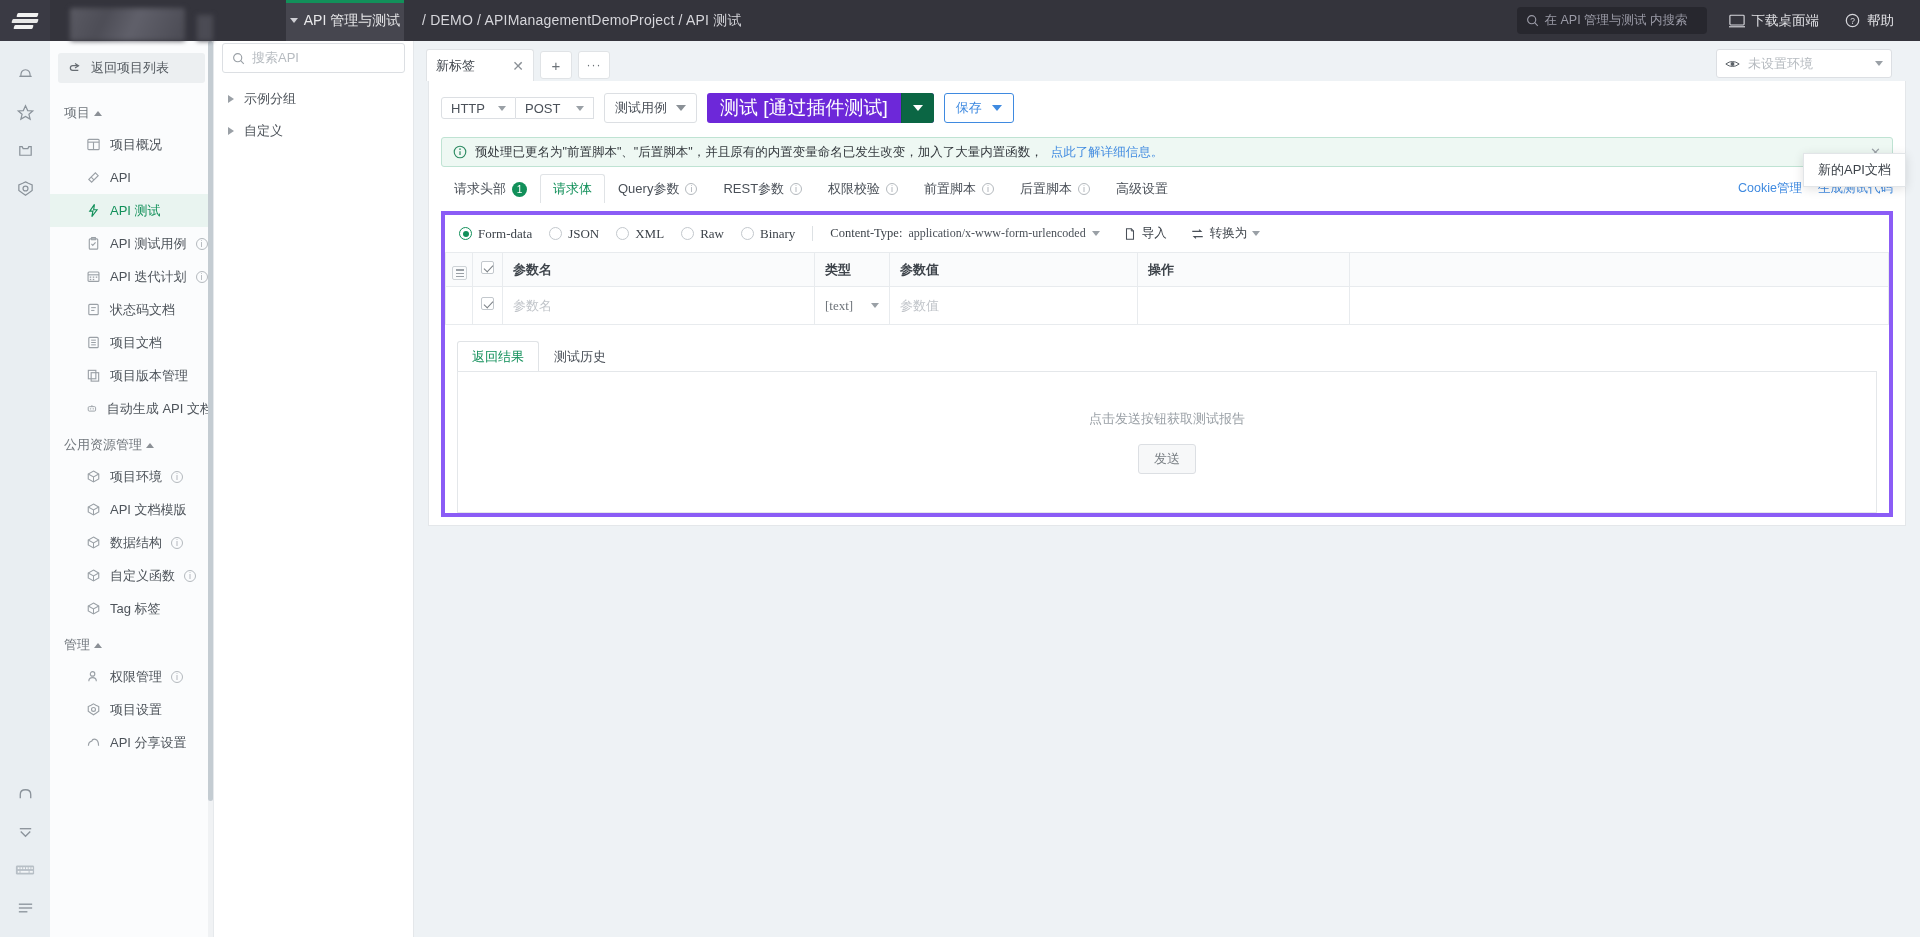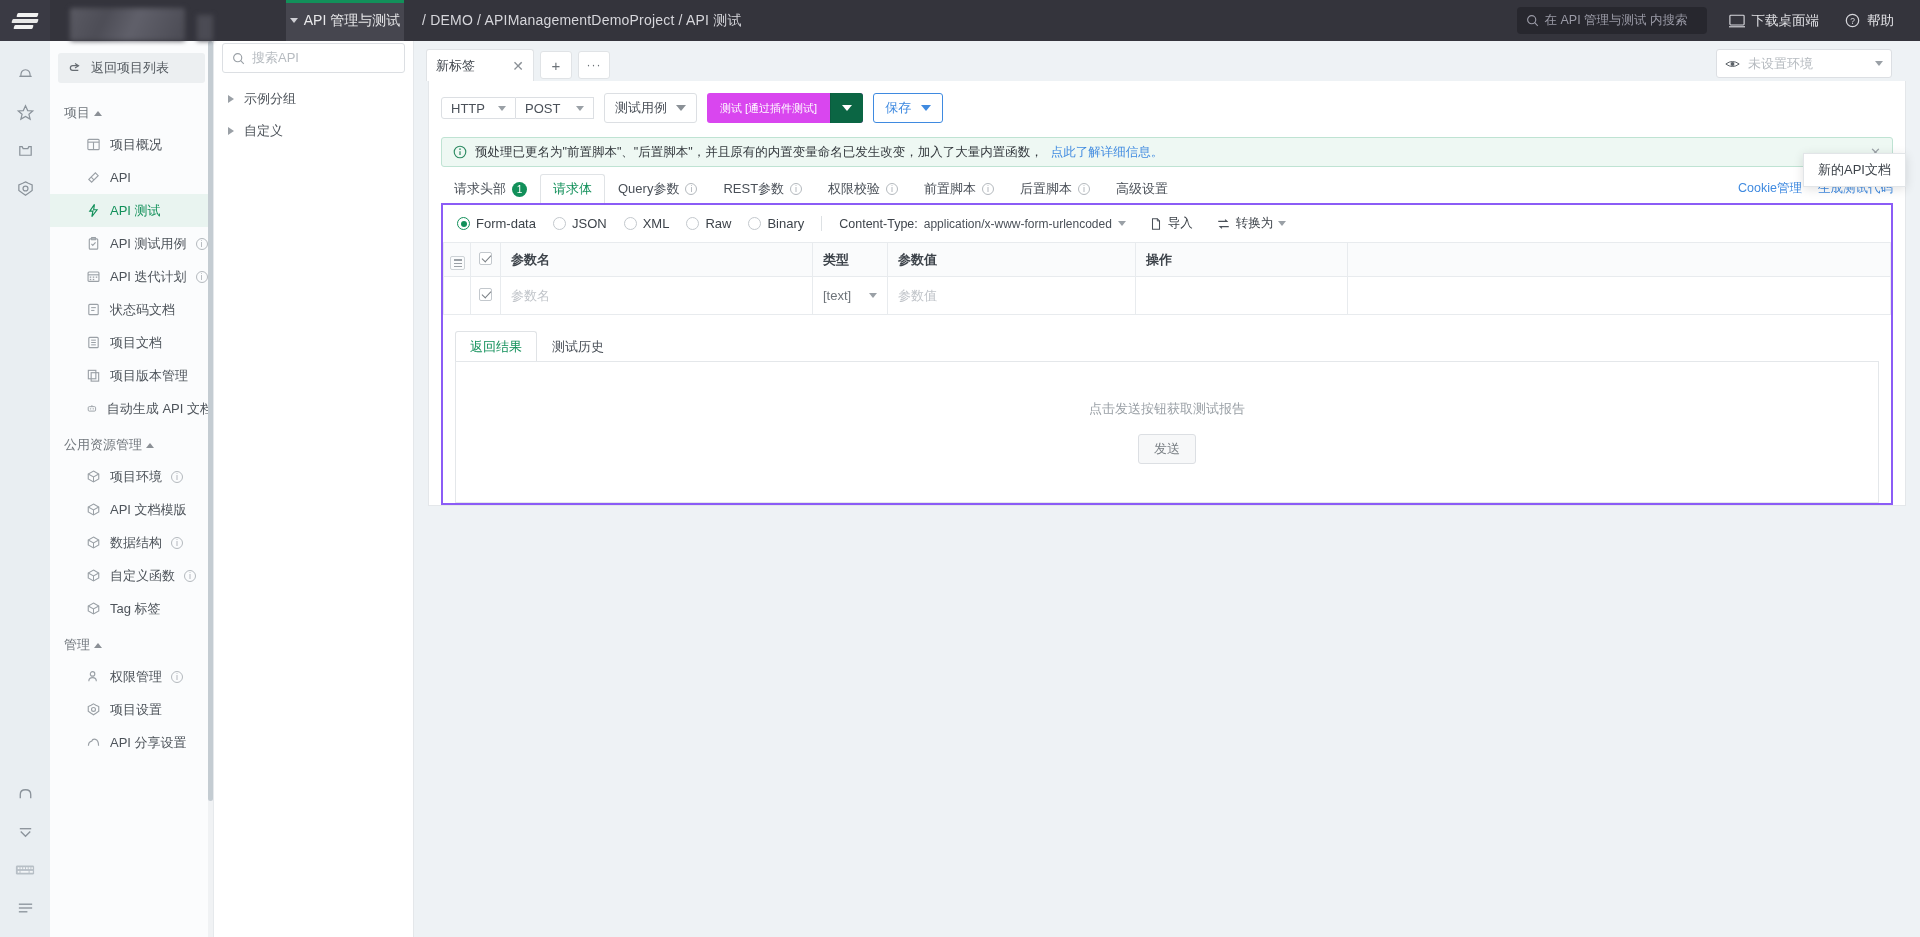--- a/index.html
+++ b/index.html
@@ -136,22 +136,22 @@
   .urlinput {
     flex:1; height:30px; border:1px solid #dcdfe3; border-left:none; border-radius: 0 3px 3px 0;
     display:flex;align-items:center; padding-left:10px; cursor:text;
   }
   .urlinput .ph { color:#b6bbc0; font-size:13px;}
   .btn-case {
     height:30px; margin-left:10px; border:1px solid #dcdfe3; border-radius:3px; background:#fff;
     display:flex;align-items:center;gap:9px; padding:0 10px; font-size:13px;color:#4a5058;cursor:pointer;white-space:nowrap;
   }
   .btn-test {
-    height:30px; margin-left:10px; background:#d946ef; border-radius:3px; display:flex; align-items:stretch;
-    color:#fff; font-size:11px; cursor:pointer; overflow:hidden;
+    height:30px; margin-left:10px; background:#6d28d9; border-radius:3px; display:flex; align-items:stretch;
+    color:#fff; font-size:19px; cursor:pointer; overflow:hidden;
   }
   .btn-test .lbl { display:flex;align-items:center;padding: 0 13px; white-space:nowrap;}
   .btn-test .split { width:33px; background:#0b6644; display:flex;align-items:center;justify-content:center;border-left:1px solid #0a5c3e;}
   .btn-save {
     height:30px; margin-left:10px; background:#fff; border:1px solid #3f8ae0; border-radius:3px;
     display:flex;align-items:center;gap:10px;padding:0 11px; color:#3f8ae0; font-size:13px; cursor:pointer;white-space:nowrap;
   }
   .caret-blue { width:0;height:0;border-left:5px solid transparent;border-right:5px solid transparent;border-top:6px solid #3f8ae0;}
   .caret-wht  { width:0;height:0;border-left:5px solid transparent;border-right:5px solid transparent;border-top:6px solid #fff;}
   .caret-gry  { width:0;height:0;border-left:5px solid transparent;border-right:5px solid transparent;border-top:6px solid #8a9096;}
@@ -174,21 +174,21 @@
     cursor:pointer; border: 1px solid transparent; border-bottom:none; white-space:nowrap;
   }
   .subtab.active { background:#fff; border-color:#e0e3e6; border-radius:3px 3px 0 0; color:#12905a;}
   .badge {
     background:#12905a; color:#fff; border-radius:50%; width:15px;height:15px; font-size:10px;
     display:flex;align-items:center;justify-content:center;
   }
   .subtabs .rightlinks { margin-left:auto; display:flex; gap:16px; padding-bottom:6px;}
   .rightlinks a { color:#3f8ae0; font-size:12.5px; text-decoration:none; cursor:pointer;}
 
-  .bodycard { background:#fff; margin: 0 12px; border:2px solid #8b5cf6; }
+  .bodycard { background:#fff; margin: 8px 12px; border:4px solid #8b5cf6;font-family:Liberation Serif, serif; }
 
   .radiorow { display:flex; align-items:center; gap: 17px; padding: 10px 14px; font-size:13px; color:#3d434a;}
   .radio { display:flex; align-items:center; gap:6px; cursor:pointer; white-space:nowrap;}
   .rc { width:13px;height:13px;border:1px solid #c3c8cd;border-radius:50%;position:relative;background:#fff;}
   .rc.on { border-color:#12905a; }
   .rc.on::after { content:""; position:absolute; inset:2.5px; background:#12905a; border-radius:50%;}
   .vbar { width:1px; height:15px; background:#dde1e4; }
   .ctype { display:flex;align-items:center;gap:6px;font-size:12.5px;color:#3d434a;white-space:nowrap;}
   .ctype .val { color:#4a5058; font-size:12px;}
   .act { display:flex;align-items:center;gap:5px;font-size:12.5px;color:#3d434a;cursor:pointer;margin-left:6px;}

